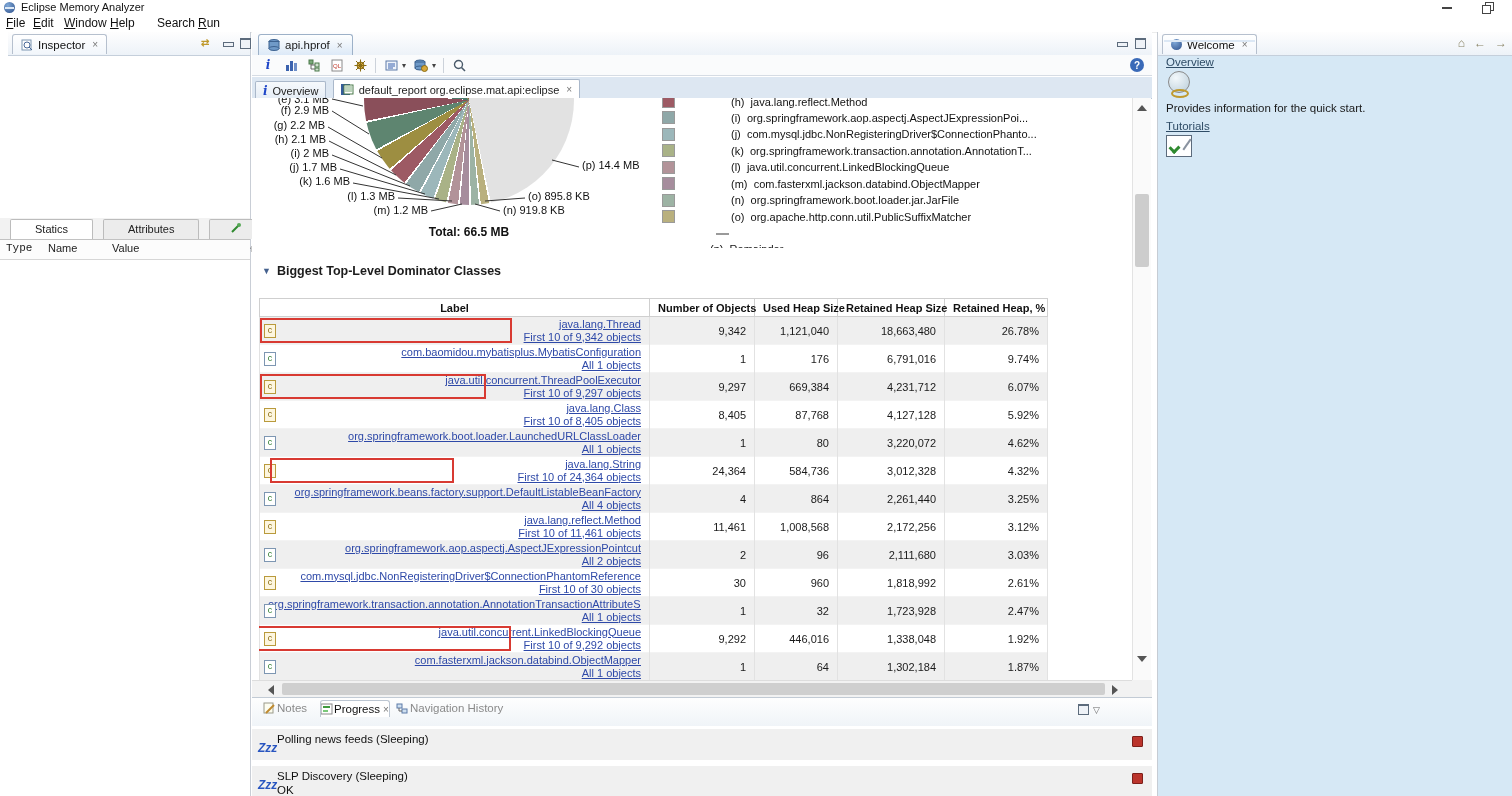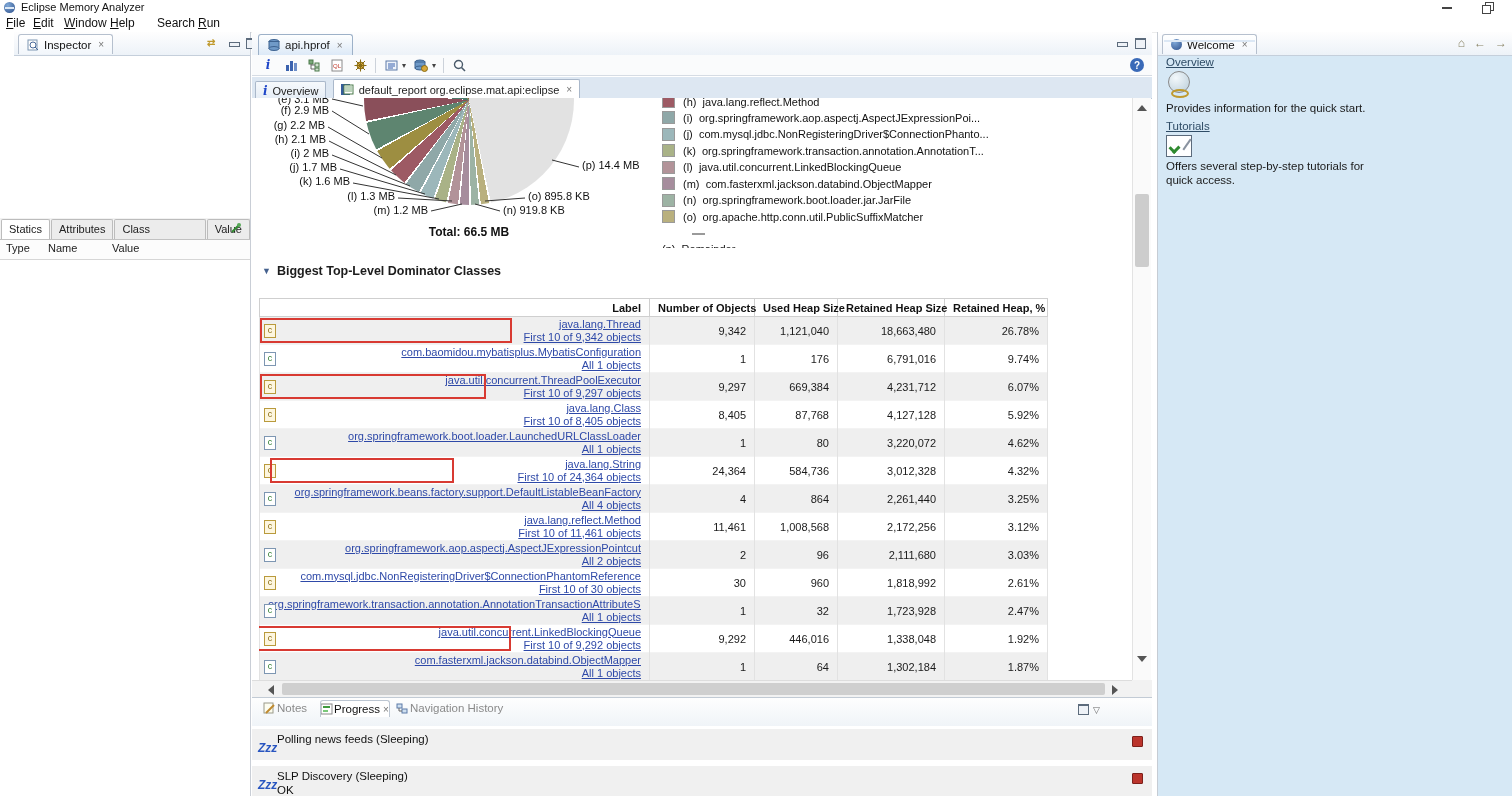--- a/index.html
+++ b/index.html
@@ -12,34 +12,34 @@
     background:radial-gradient(circle at 35% 30%, #7fa8d8, #2c4f8a);}
   .title-icon::after{content:"";position:absolute;left:1px;right:1px;top:5px;height:2px;background:#dce8f5;}
   .title-text{position:absolute;left:21px;top:1px;font-size:11px;color:#111;}
   .win-btn{position:absolute;top:2px;width:16px;height:11px;cursor:default;}
   .win-min{left:1440px;} .win-min::after{content:"";position:absolute;left:2px;top:5px;width:10px;height:2px;background:#444;}
   .win-restore{left:1480px;} .win-restore::before{content:"";position:absolute;left:5px;top:0;width:7px;height:7px;border:1px solid #444;background:#fff;}
   .win-restore::after{content:"";position:absolute;left:2px;top:3px;width:7px;height:7px;border:1px solid #444;background:#fff;}
   .menubar{position:absolute;left:0;top:15px;width:1512px;height:17px;background:#fff;border-bottom:1px solid #ececec;}
   .menu-item{position:absolute;top:1px;font-size:12px;color:#111;cursor:default;}
   
-  .tabbar{position:absolute;left:14px;top:0;right:0;height:23px;
+  .tabbar{position:absolute;left:8px;top:0;right:0;height:23px;
     background:linear-gradient(#fefefe,#edf2f8);border-bottom:1px solid #c5cfdb;}
   .vtab{display:inline-flex;align-items:center;gap:5px;height:19px;margin:2px 0 0 4px;padding:0 8px;
     background:linear-gradient(#ffffff,#f2f6fb);border:1px solid #b6c0ce;border-bottom:none;
     border-radius:3px 3px 0 0;font-size:11.5px;color:#111;position:relative;z-index:2;}
   .tab-close{font-size:10px;color:#777;margin-left:2px;cursor:pointer;}
   .mini-ctl{position:absolute;top:6px;width:12px;height:10px;}
   .ctl-min::after{content:"";position:absolute;left:1px;bottom:1px;width:9px;height:3px;border:1px solid #5c6b7c;background:#eef2f7;}
   .ctl-max::after{content:"";position:absolute;left:1px;top:0;width:9px;height:8px;border:1px solid #5c6b7c;border-top-width:2px;background:#eef2f7;}
   
   .inspector{position:absolute;left:0;top:32px;width:250px;height:764px;background:#fff;border-right:1px solid #c9ced6;}
   .insp-sync{position:absolute;left:193px;top:5px;width:16px;height:12px;font-size:10px;color:#c09a2e;font-weight:bold;}
   .insp-tabs{position:absolute;left:0;top:186px;right:0;height:21px;display:flex;align-items:flex-end;border-bottom:1px solid #c2c2c2;background:#f2f2f2;}
-  .itab{height:19px;line-height:19px;padding:0 7px;font-size:11px;border:1px solid #bcbcbc;border-bottom:none;background:#ececec;color:#222;border-radius:2px 2px 0 0;margin-left:1px;cursor:default;}
+  .itab{height:19px;line-height:19px;padding:0 24px;font-size:11px;border:1px solid #bcbcbc;border-bottom:none;background:#ececec;color:#222;border-radius:2px 2px 0 0;margin-left:10px;cursor:default;text-align:right;}
   .itab.sel{background:#fff;font-weight:normal;}
   .insp-pin{position:absolute;right:8px;top:190px;width:12px;height:12px;}
   .insp-cols{position:absolute;left:0;top:208px;right:0;height:19px;background:#fcfcfc;border-bottom:1px solid #d6d6d6;}
   .icol{position:absolute;top:2px;font-size:11px;color:#222;}
   
   .editor{position:absolute;left:252px;top:32px;width:900px;height:665px;background:#fff;}
   .ed-tabbar{position:absolute;left:0;top:0;width:900px;height:23px;background:linear-gradient(#fefefe,#edf2f8);border-bottom:1px solid #c5cfdb;}
   .ed-tab{display:inline-flex;align-items:center;gap:5px;height:20px;margin:2px 0 0 6px;padding:0 9px;
     background:linear-gradient(#feffff,#dce9f7);border:1px solid #9db1c8;border-bottom:none;border-radius:3px 3px 0 0;font-size:11.5px;}
   .toolbar{position:absolute;left:0;top:23px;width:900px;height:21px;border-bottom:1px solid #d6dce4;
@@ -56,27 +56,27 @@
   .info-i{font-family:"DejaVu Serif",serif;font-style:italic;font-weight:bold;color:#1f46c8;font-size:12px;}
   
   .report{position:absolute;left:0;top:66px;width:880px;height:582px;background:#fff;overflow:hidden;}
   .chart-area{position:absolute;left:0;top:0;width:880px;height:150px;overflow:hidden;}
   .pie{position:absolute;left:112px;top:-103px;width:210px;height:210px;border-radius:50%;}
   .pie-svg{position:absolute;left:0;top:0;}
   .callout-text{font-size:11px;fill:#111;}
   .total-text{font-size:12px;font-weight:bold;fill:#111;}
   .legend-row{position:absolute;left:410px;height:15px;display:flex;align-items:center;gap:8px;}
   .lg-swatch{width:13px;height:13px;border:1px solid #9a9a9a;box-sizing:border-box;}
-  .lg-text{font-size:11px;color:#111;white-space:nowrap;}
+  .lg-text{font-size:11px;color:#111;white-space:nowrap;margin-left:48px;}
   .dom-heading{position:absolute;left:10px;top:166px;font-size:12.5px;font-weight:bold;color:#1c1c1c;}
   .dom-heading .tri{color:#44618e;font-size:9px;margin-right:6px;vertical-align:1px;}
   .table-wrap{position:absolute;left:7px;top:200px;width:800px;bottom:0;overflow:hidden;}
   table.dom{border-collapse:collapse;width:788px;table-layout:fixed;font-size:11px;}
   table.dom th{border:1px solid #cfcfcf;font-weight:bold;color:#111;padding:1px 8px;height:15px;text-align:right;background:#fff;white-space:nowrap;}
-  table.dom th.lbl{text-align:right;}
+  table.dom th.lbl{text-align:center;}
   table.dom td{border-left:1px solid #e2e2e2;border-right:1px solid #e2e2e2;padding:0 8px;height:27px;text-align:right;white-space:nowrap;}
   table.dom tr.alt td{background:#efefef;}
   td.labelcell{text-align:left;position:relative;padding:0 4px 0 20px;}
   .cicon{position:absolute;left:4px;top:7px;width:10px;height:12px;border:1px solid #7d96b2;background:#fff;
     font-size:9px;line-height:11px;text-align:center;color:#2f7d2f;}
   .cicon.gold{border-color:#b99a3c;color:#8a6d14;background:#fdf6df;}
   .dlink{color:#2e49a8;text-decoration:underline;font-size:11px;line-height:13px;display:block;cursor:pointer;
     white-space:nowrap;overflow:hidden;}
   .redbox{position:absolute;top:1px;bottom:1px;border:2px solid #d83a32;display:none;pointer-events:none;z-index:3;}
   table.dom tr{border-bottom:1px solid #f3f3f3;}
@@ -162,21 +162,21 @@
       <span class="itab sel">Statics</span>
       <span class="itab">Attributes</span>
       <span class="itab">Class Hierarchy</span>
       <span class="itab">Value</span>
     </div>
   <svg class="insp-pin" width="12" height="12">
     <line x1="2" y1="10" x2="9" y2="3" stroke="#2f8a2f" stroke-width="2"></line>
       <circle cx="9" cy="3" r="2" fill="#57a857"></circle>
   </svg>
   <div class="insp-cols">
-      <span class="icol" style="left: 6px;">Type</span>
+      <span class="icol" style="left: 6px; font-family: Liberation Mono, monospace;">Type</span>
       <span class="icol" style="left: 48px;">Name</span>
       <span class="icol" style="left: 112px;">Value</span>
     </div>
 </div>
 
 <div class="editor">
   <div class="ed-tabbar">
     <span class="ed-tab">
       <svg class="svgi" width="12" height="12">
         <ellipse cx="6" cy="2.5" rx="5" ry="2" fill="#6f9ac8" stroke="#3c6290"></ellipse>
@@ -600,15 +600,14 @@
   </div>
   <div class="wel-body">
     <a class="wel-link" style="margin-top:-3px;">Overview</a>
     <div class="ball-icon">
         <span class="globe"></span>
         <span class="base"></span>
       </div>
     <div class="wel-text">Provides information for the quick start.</div>
     <a class="wel-link">Tutorials</a>
     <div class="tut-icon"></div>
-    <div class="wel-text">Offers several step-by-step tutorials for quick access.</div>
   </div>
 </div>
 
 </body></html>

